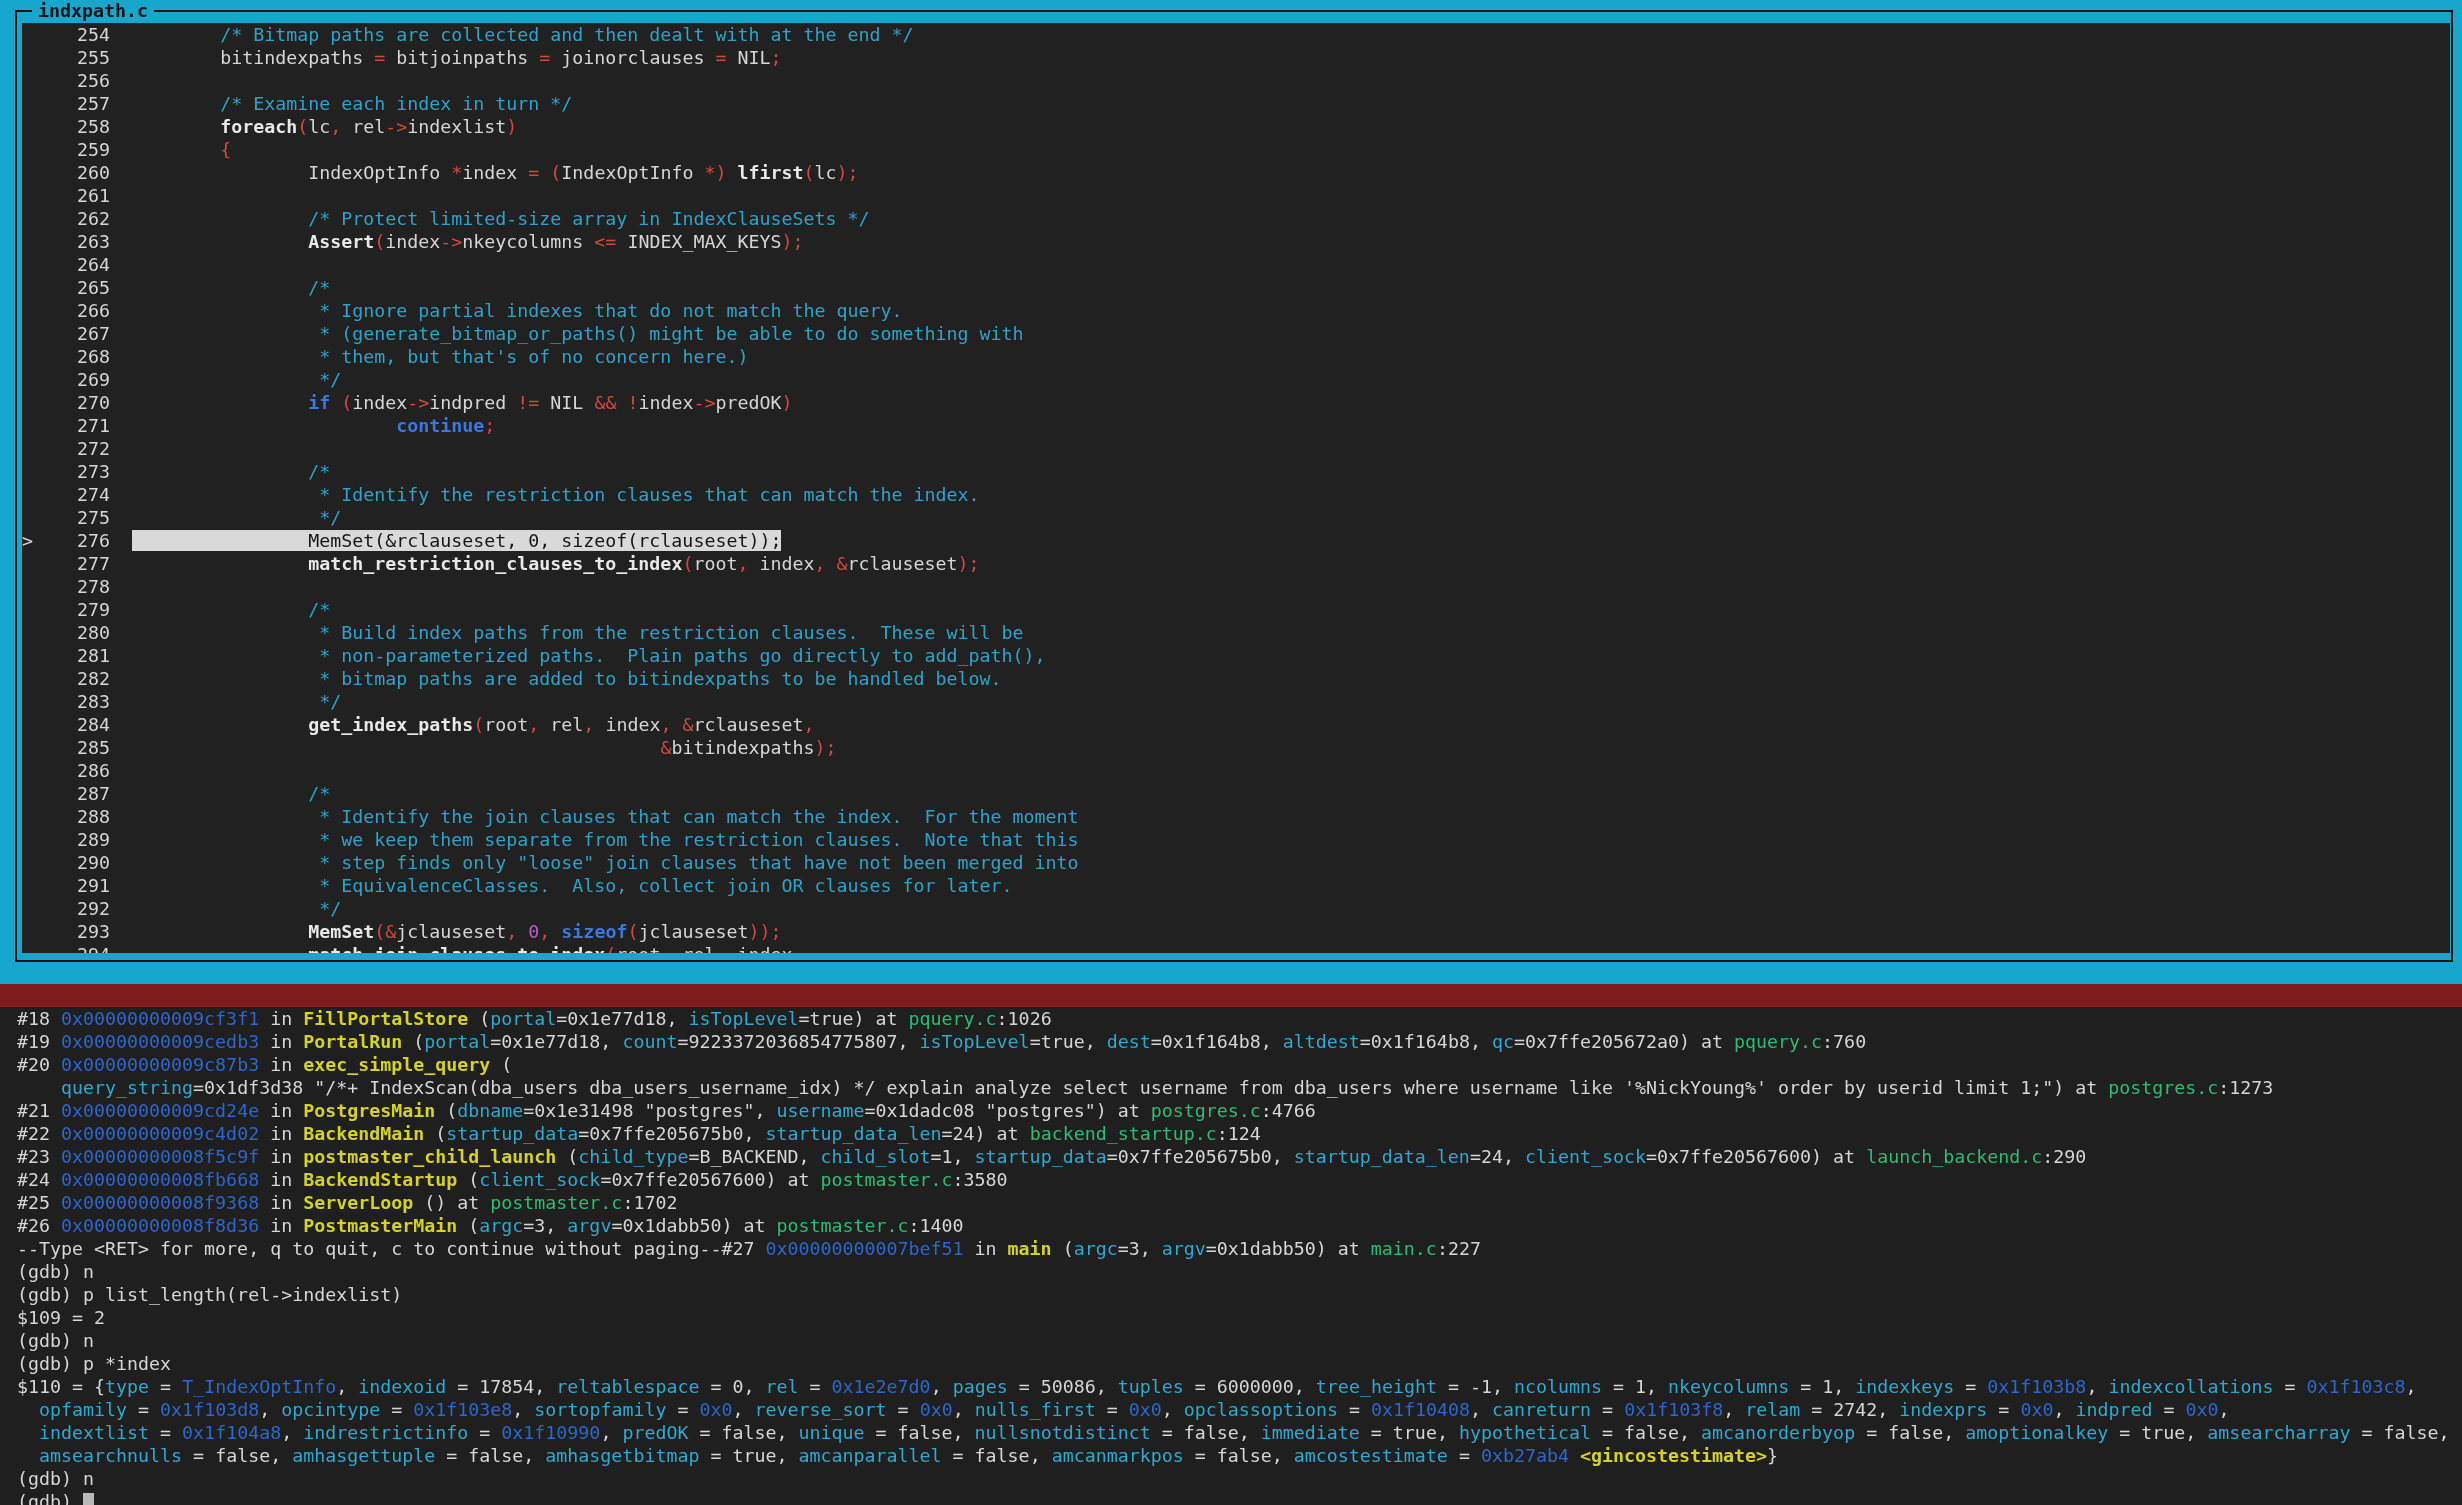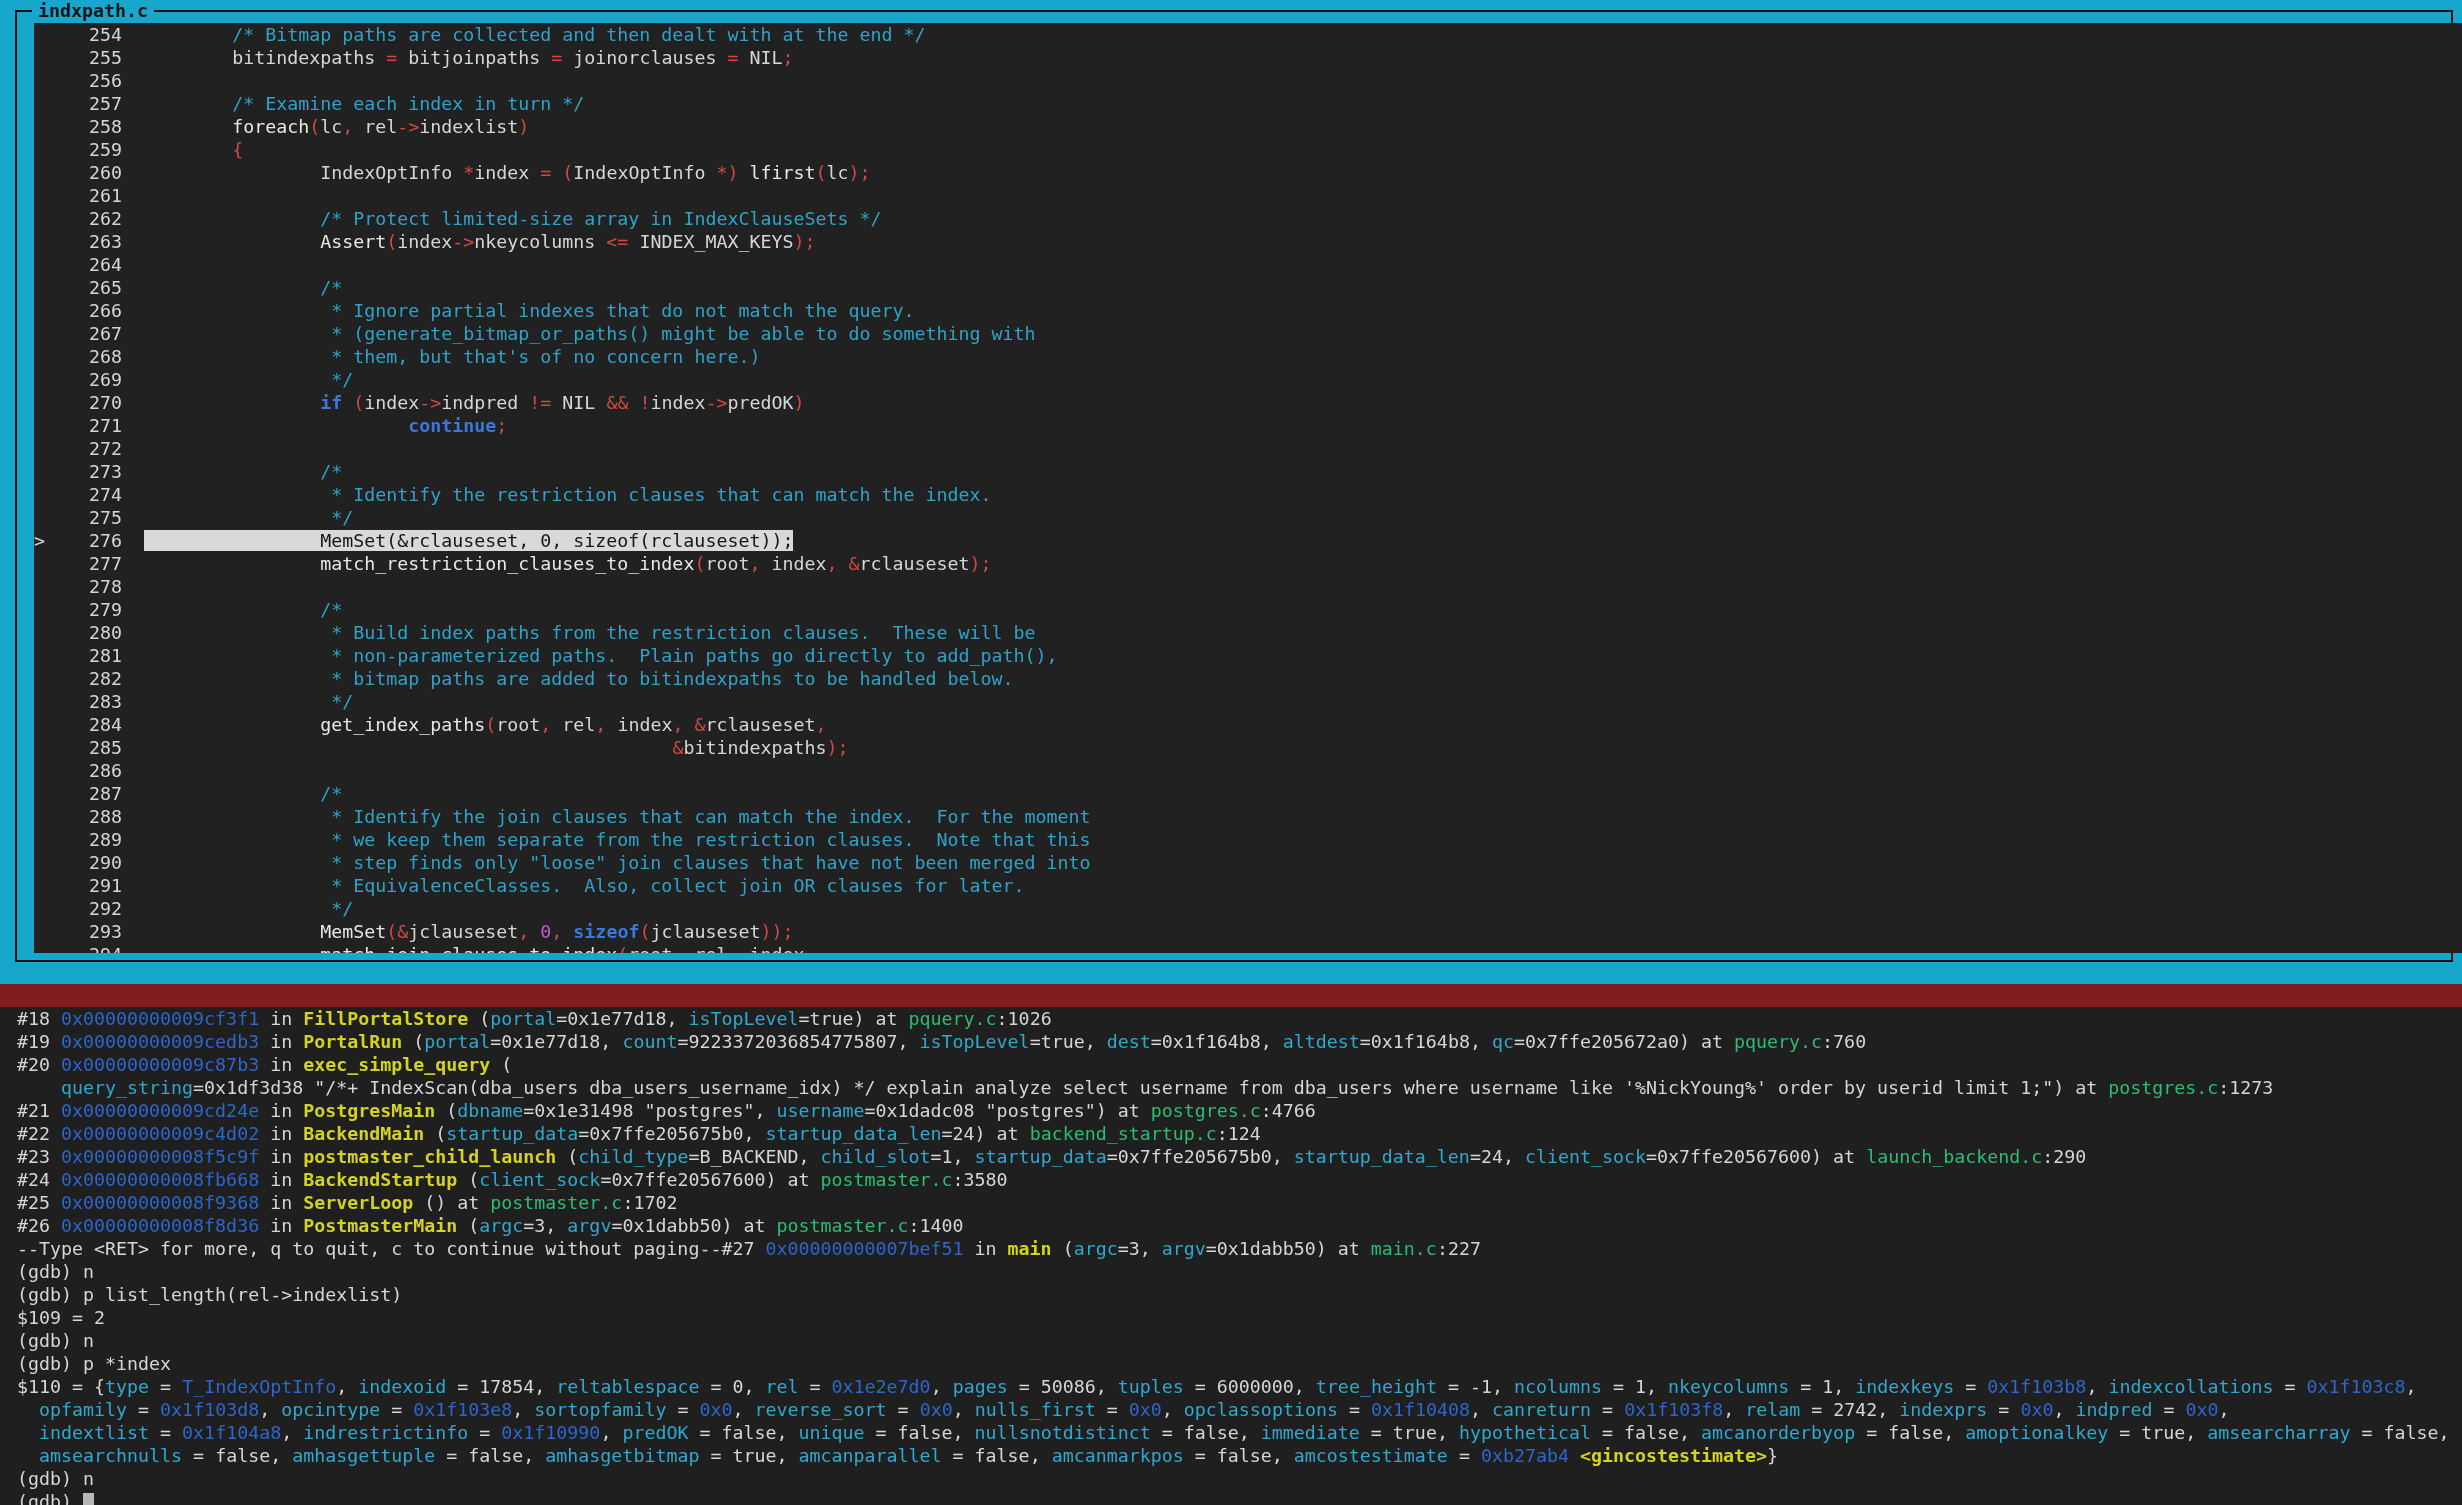--- a/index.html
+++ b/index.html
@@ -10,35 +10,35 @@
     font-family:"DejaVu Sans Mono",monospace;
     font-size:18.3px;line-height:23px;
     color:#d6d6d6;
     overflow:hidden;
     white-space:pre;
   }
   
   .src-window{position:absolute;left:0;top:0;width:2462px;height:984px;background:#17a6cc;}
   .src-border{position:absolute;left:14.6px;top:10.2px;width:2438px;height:952px;border:2.2px solid #121212;box-sizing:border-box;}
   .src-title{position:absolute;left:32px;top:0;height:23px;line-height:22px;background:#17a6cc;color:#101418;font-weight:bold;padding:0 5.9px;z-index:3;}
-  .src-content{position:absolute;left:34px;top:23px;width:2428px;height:930px;background:#212121;z-index:2;overflow:hidden;}
+  .src-content{position:absolute;left:22px;top:23px;width:2428px;height:930px;background:#212121;z-index:2;overflow:hidden;}
   .src-row{height:23px;}
   .prefix{color:#d6d6d6;}
   .current-line{background:#d9d9d9;color:#151515;text-align:center;}
   
   .status-bar{position:absolute;left:0;top:984px;width:2462px;height:23px;background:#cdcdcd;color:#161616;display:flex;justify-content:space-between;box-sizing:border-box;padding:0 7.3px 0 1.5px;line-height:23px;}
   
   .gdb-pane{position:absolute;left:0;top:1007px;width:2462px;height:499px;background:#1f1f1f;padding-left:17px;box-sizing:border-box;overflow:hidden;}
   .gdb-row{height:23px;}
   .cursor{display:inline-block;width:11px;height:19px;background:#b8b8b8;margin-bottom:-3.7px;}
   
   .tk-d{color:#d6d6d6;}
   .tk-c{color:#2ea3c9;}
   .tk-k{color:#3b78dd;font-weight:bold;margin-top:28px;}
-  .tk-b{color:#e8e8e8;font-weight:normal;}
+  .tk-b{color:#e8e8e8;font-weight:bold;}
   .tk-r{color:#d04a43;}
   .tk-m{color:#bf5fc9;}
   .tk-a{color:#2d66cc;}
   .tk-f{color:#d3d320;font-weight:bold;}
   .tk-p{color:#2fa9cf;}
   .tk-g{color:#2cbd74;}
 </style>
 </head>
 <body>
 

